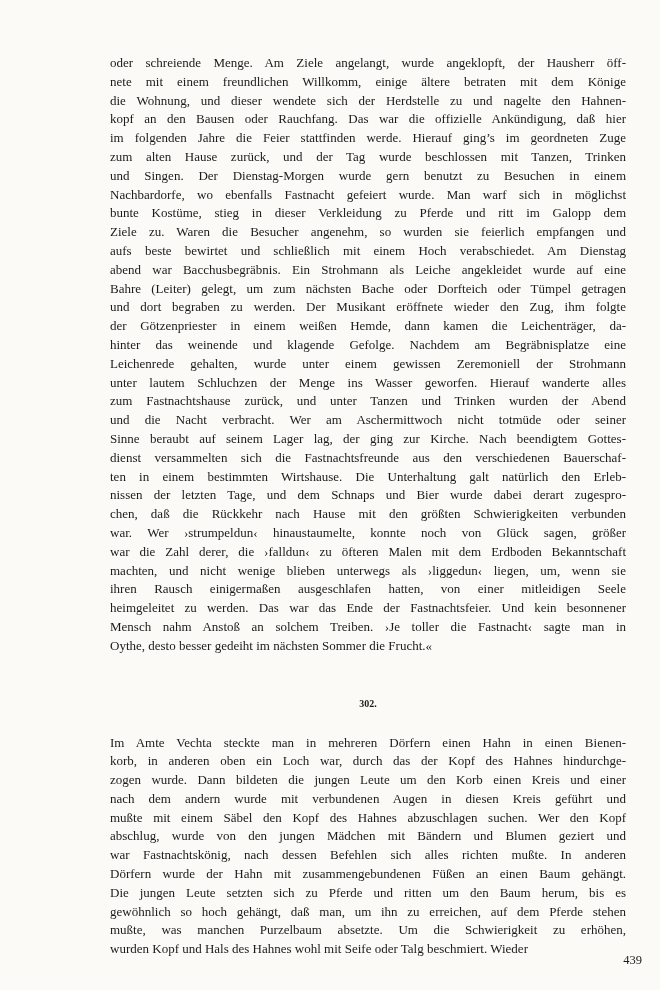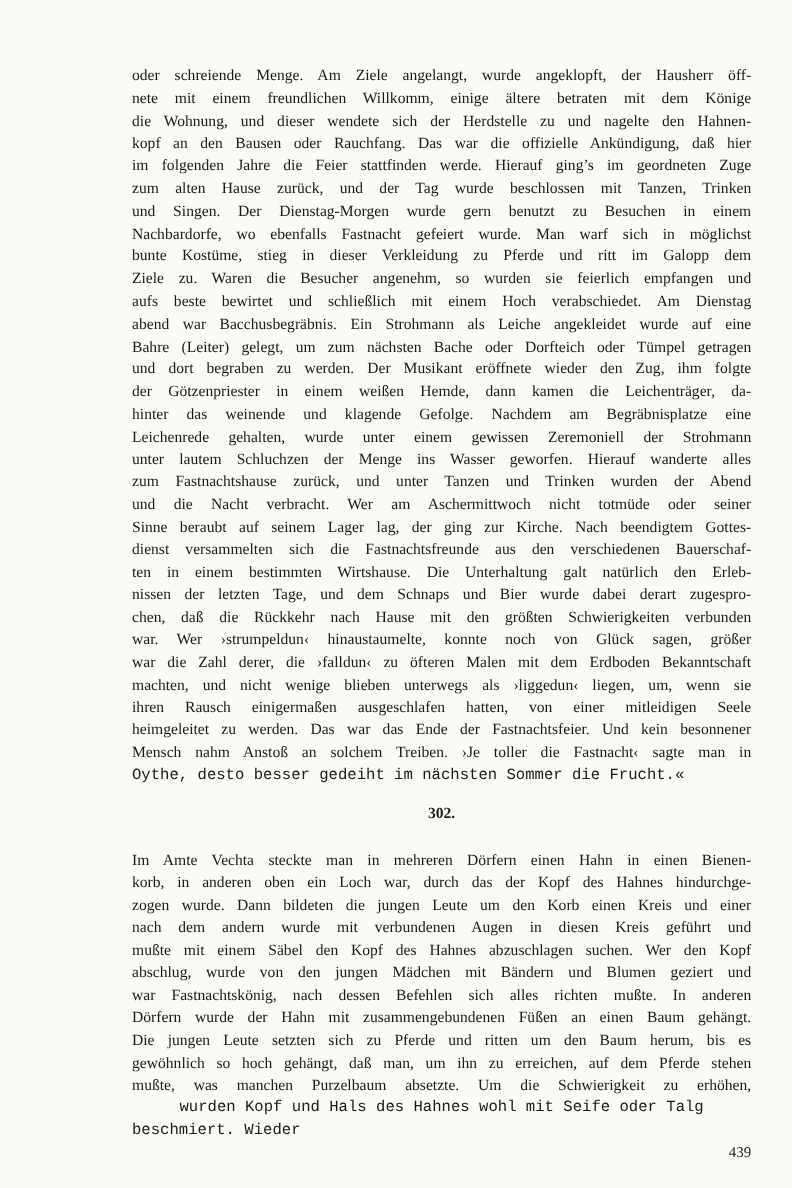--- a/index.html
+++ b/index.html
@@ -23,34 +23,33 @@
     font-size: 13px;
     line-height: 18.8px;
   }
   .text-line {
     text-align: justify;
     text-align-last: justify;
   }
   .text-line.last {
     text-align: center;
     text-align-last: left;
-    font-family: Liberation Mono, monospace;
   }
   .section-heading {
     text-align: center;
     font-weight: bold;
-    font-size: 13px;
+    font-size: 10px;
     line-height: 19px;
-    margin-top: 12px;
+    margin-top: 38px;
     margin-bottom: 21px;
   }
   .page-number {
     position: absolute;
     top: 952px;
-    right: 34px;
+    right: 18px;
     font-size: 12.5px;
     line-height: 16px;
     color: #1a1a1a;
   }
 </style>
 </head>
 <body>
 
 <div class="text-block">
 

